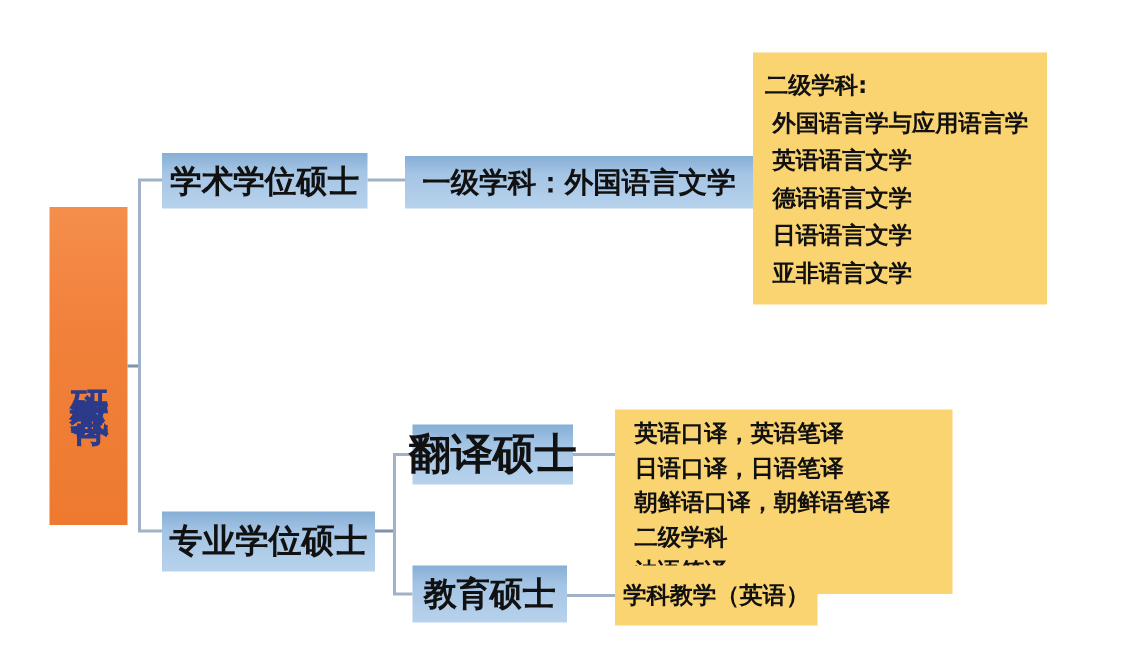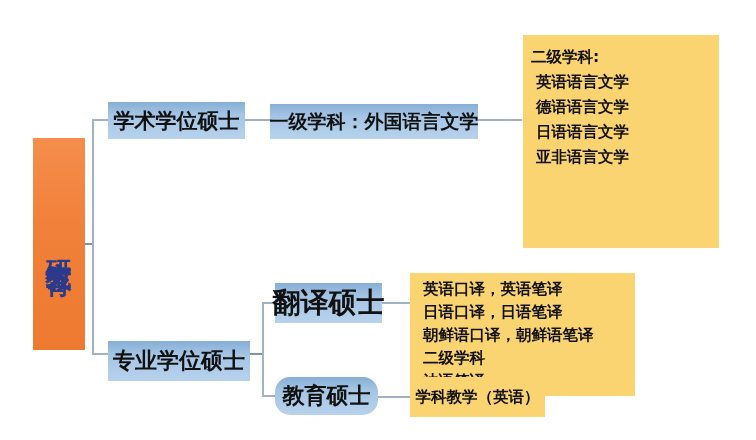--- a/index.html
+++ b/index.html
@@ -22,31 +22,31 @@
   }
 
   
   .bnode{
     position:absolute;
     background:linear-gradient(180deg,#86AED5 0%,#A5C5E5 35%,#B7D2EC 100%);
     display:flex;align-items:center;justify-content:center;
     color:#111111;font-weight:bold;white-space:nowrap;
   }
   .n-academic{left:108px;top:102px;width:137px;height:37px;font-size:21px;}
-  .n-firstlevel{left:270px;top:104px;width:208px;height:35px;font-size:19px;}
+  .n-firstlevel{left:270px;top:104px;width:232px;height:35px;font-size:19px;}
   .n-professional{left:108px;top:341px;width:142px;height:40px;font-size:22px;}
   .n-translation{left:275px;top:283px;width:107px;height:40px;font-size:28px;}
-  .n-education{left:275px;top:377px;width:103px;height:38px;font-size:22px;border-radius:15px;}
+  .n-education{left:275px;top:377px;width:103px;height:38px;font-size:22px;}
 
   
   .ypanel{
     position:absolute;background:#FBD472;color:#111111;font-weight:bold;
     font-size:15.5px;white-space:nowrap;
   }
-  .y-second{left:523px;top:35px;width:196px;height:213px;padding:10px 0 0 8px;box-sizing:border-box;line-height:25px;}
+  .y-second{left:502px;top:35px;width:196px;height:168px;padding:10px 0 0 8px;box-sizing:border-box;line-height:25px;}
   .y-second .indent{padding-left:5px;}
   .y-translation{left:410px;top:240px;width:225px;height:123px;padding:5px 0 0 13px;box-sizing:border-box;line-height:23px;margin-top:33px;}
   .y-education{left:410px;top:377px;width:135px;height:40px;display:flex;align-items:center;justify-content:center;text-align:right;}
 
   
   .conn{position:absolute;background:#9FB2C8;}
   .conn.dark{background:#7E92AC;}
   .c-root-stub{left:85px;top:243px;width:8px;height:2px;}
   .c-vmain{left:92px;top:119px;width:2px;height:236px;}
   .c-acad{left:94px;top:119px;width:14px;height:2px;}
@@ -97,20 +97,21 @@
   <div class="bnode n-translation">
     <span>翻译硕士</span>
   </div>
 
   <div class="bnode n-education">
     <span>教育硕士</span>
   </div>
 
   <div class="ypanel y-second">
     <div>二级学科:</div>
+    <div class="indent">外国语言学与应用语言学</div>
     <div class="indent">英语语言文学</div>
     <div class="indent">德语语言文学</div>
     <div class="indent">日语语言文学</div>
     <div class="indent">亚非语言文学</div>
   </div>
 
   <div class="ypanel y-translation">
     <div>英语口译，英语笔译</div>
     <div>日语口译，日语笔译</div>
     <div>朝鲜语口译，朝鲜语笔译</div>

